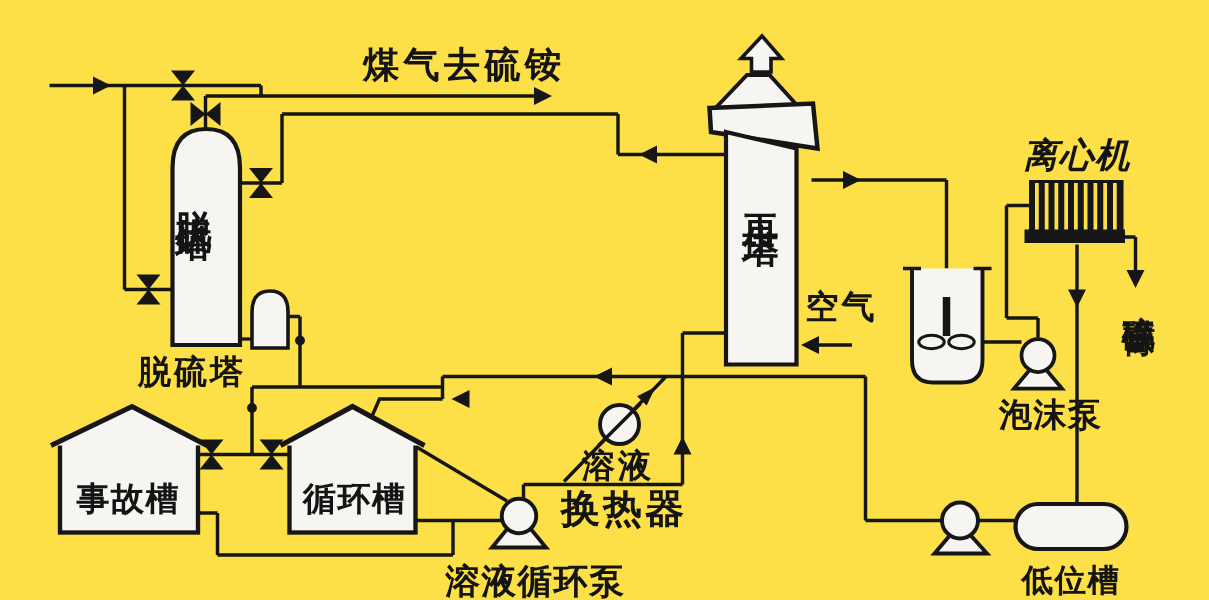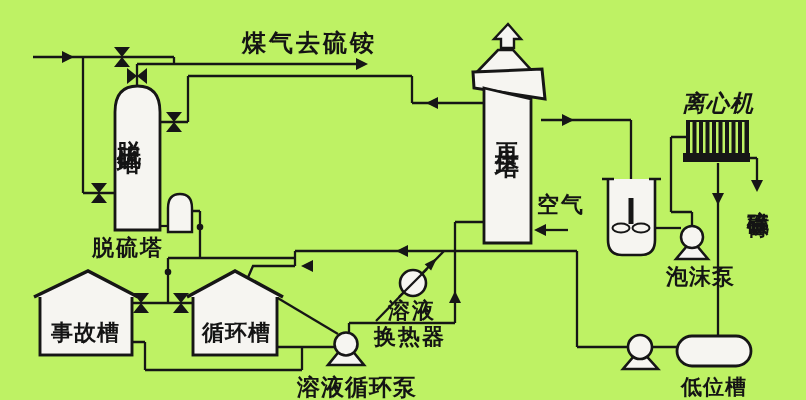--- a/index.html
+++ b/index.html
@@ -1,17 +1,17 @@
 <!DOCTYPE html>
 <html><head>
 <meta charset="utf-8">
 <style>
   html,body{margin:0;padding:0;}
   body{background:#e9e8e4;font-family:"DejaVu Sans","Liberation Sans",sans-serif;}
-  #stage{position:relative;width:806px;height:400px;background:#bef264;overflow:hidden;}
+  #stage{position:relative;width:806px;height:400px;background:#fde047;overflow:hidden;}
   #pipes{position:absolute;left:0;top:0;}
   .lbl{position:absolute;color:#141414;font-weight:bold;white-space:nowrap;
        font-family:"DejaVu Sans","Liberation Sans",sans-serif;}
   .vlbl{writing-mode:vertical-rl;text-orientation:upright;}
 </style>
 </head>
 <body>
 
 <div id="stage">
 
@@ -163,20 +163,20 @@
   <rect x="677" y="336" width="74" height="30" rx="15" fill="#f6f5f1" stroke="#161616" stroke-width="2.8"></rect>
 </svg>
 
   <div class="lbl" style="left:242px;top:27px;font-size:24px;letter-spacing:3px;">煤气去硫铵</div>
   <div class="lbl vlbl" style="left:113px;top:120px;font-size:24px;letter-spacing:5px;">脱硫塔</div>
   <div class="lbl" style="left:92px;top:233px;font-size:22px;letter-spacing:2px;">脱硫塔</div>
   <div class="lbl" style="left:51px;top:318px;font-size:22px;letter-spacing:1px;">事故槽</div>
   <div class="lbl" style="left:202px;top:318px;font-size:22px;letter-spacing:1px;">循环槽</div>
   <div class="lbl" style="left:297px;top:372px;font-size:23px;letter-spacing:1px;">溶液循环泵</div>
   <div class="lbl" style="left:388px;top:296px;font-size:22px;letter-spacing:2px;">溶液</div>
-  <div class="lbl" style="left:374px;top:322px;font-size:22px;letter-spacing:2px;">换热器</div>
+  <div class="lbl" style="left:374px;top:322px;font-size:26px;letter-spacing:2px;">换热器</div>
   <div class="lbl vlbl" style="left:491px;top:124px;font-size:24px;letter-spacing:5px;">再生塔</div>
   <div class="lbl" style="left:537px;top:190px;font-size:22px;letter-spacing:2px;text-align:center;">空气</div>
   <div class="lbl" style="left:682px;top:88px;font-size:23px;letter-spacing:1px;font-style:italic;">离心机</div>
   <div class="lbl vlbl" style="left:743px;top:192px;font-size:22px;letter-spacing:3px;">硫磺膏</div>
   <div class="lbl" style="left:681px;top:373px;font-size:21px;letter-spacing:1px;">低位槽</div>
   <div class="lbl" style="left:666px;top:262px;font-size:22px;letter-spacing:1px;">泡沫泵</div>
 </div>
 
 </body></html>

